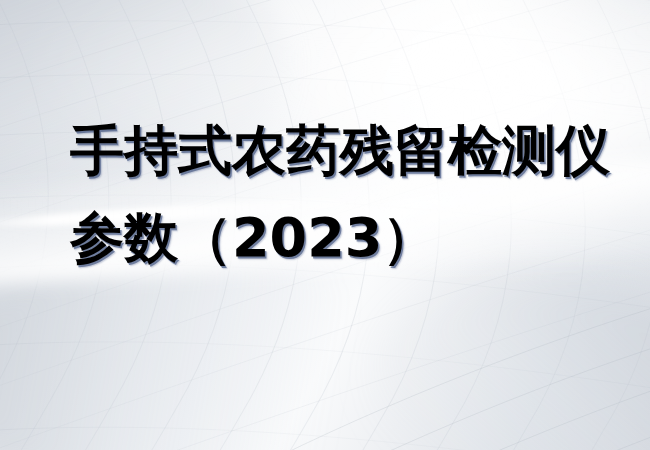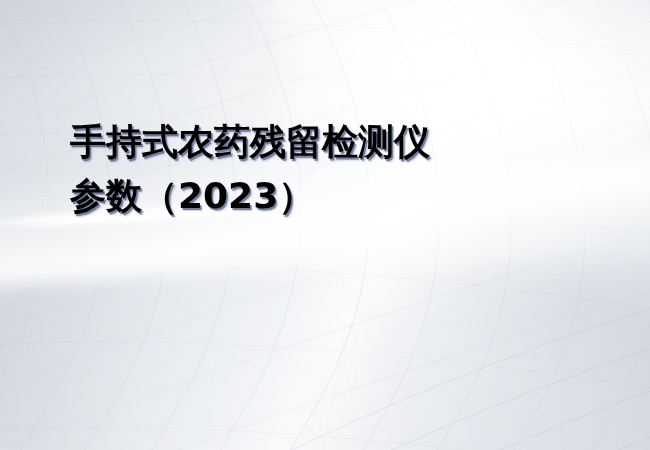--- a/index.html
+++ b/index.html
@@ -137,31 +137,31 @@
 
   
   #title-block {
     position: absolute;
     left: 70px;
     top: 124px;
     width: 540px;
     z-index: 20;
   }
   .title-line {
-    font-size: 36px;
+    font-size: 54px;
     line-height: 1.0;
     font-weight: 700;
     color: #000000;
     letter-spacing: 0px;
     white-space: nowrap;
     text-shadow:
        1.5px 1.5px 0 rgba(40,62,110,0.55),
        2.5px 2.5px 1.5px rgba(60,80,130,0.28);
   }
-  #title-line-2 { margin-top: 18px; }
+  #title-line-2 { margin-top: 33px; }
 </style>
 </head>
 <body>
 
 <div id="banner">
 
   <div class="mesh">
     <svg viewBox="0 0 1040 720" preserveAspectRatio="none" xmlns="http://www.w3.org/2000/svg">
       <defs>
         <linearGradient id="fadeA" x1="0" y1="0" x2="1" y2="0.3">

